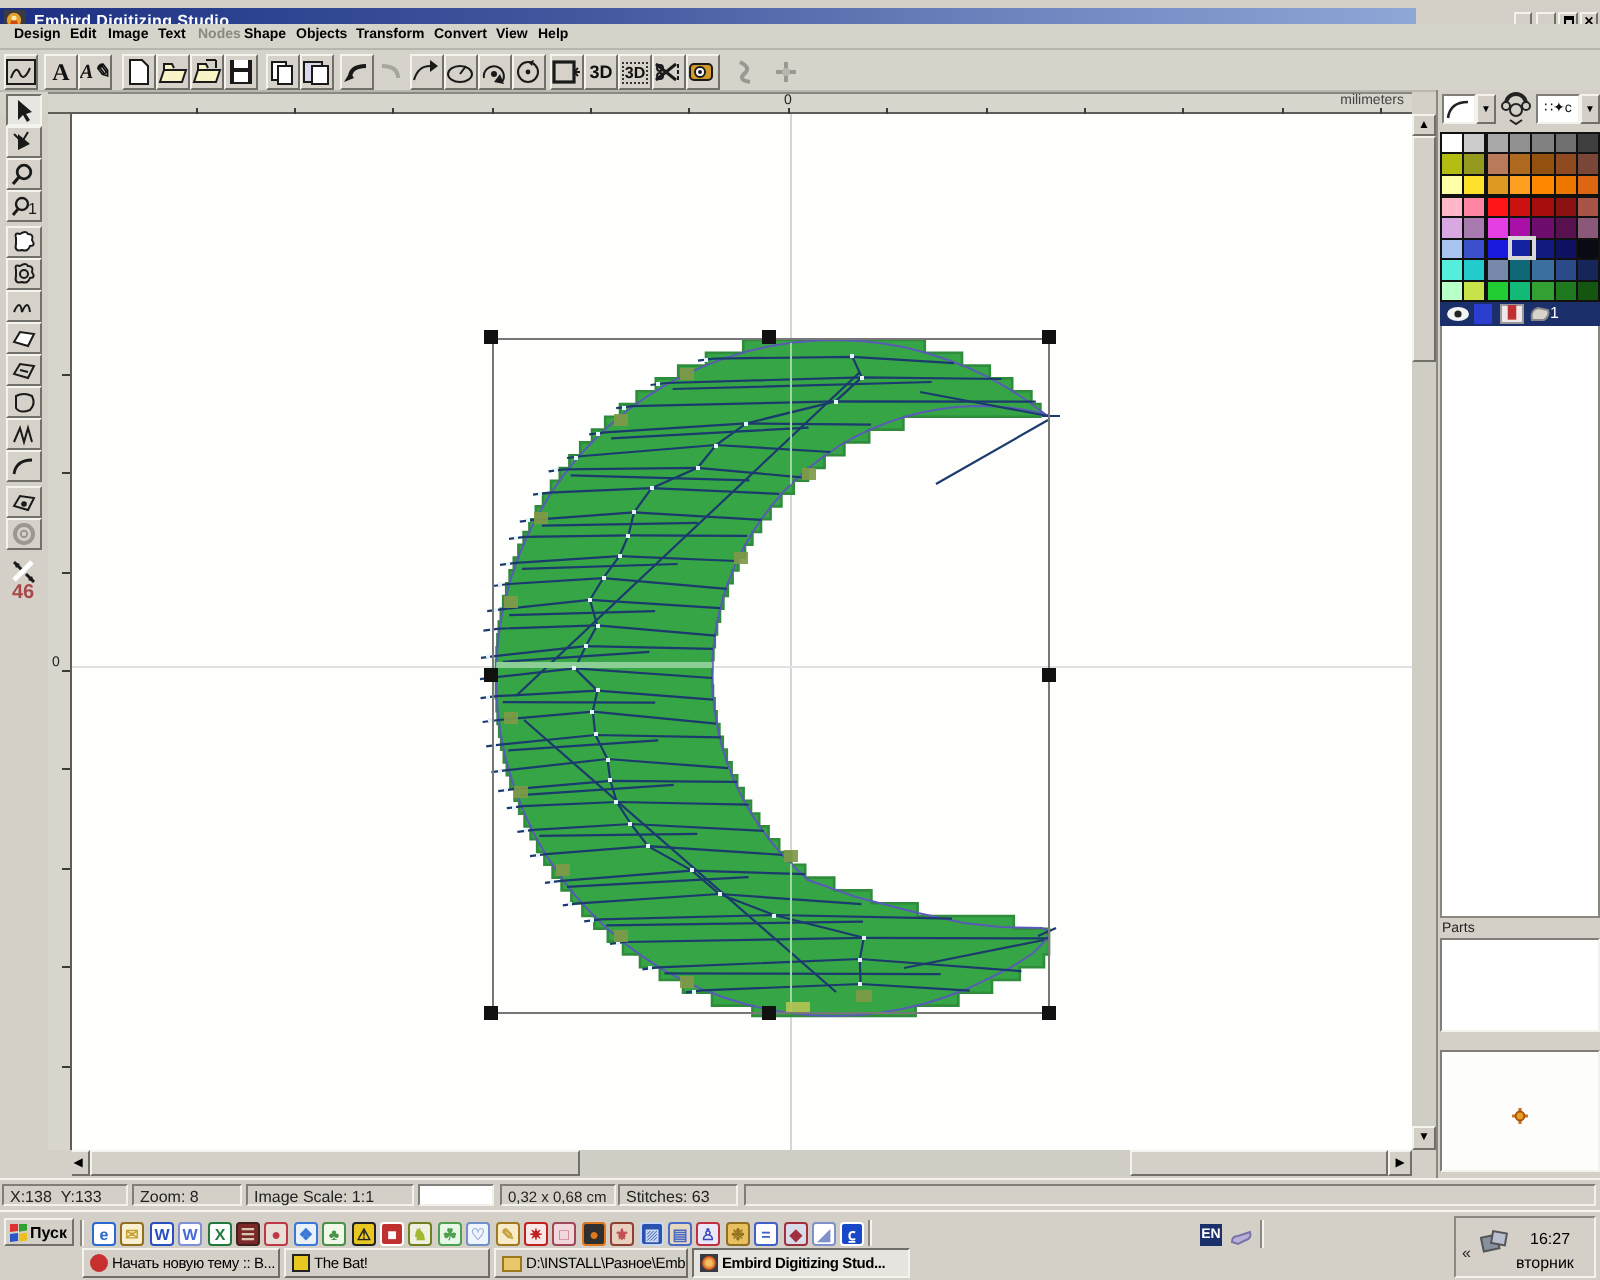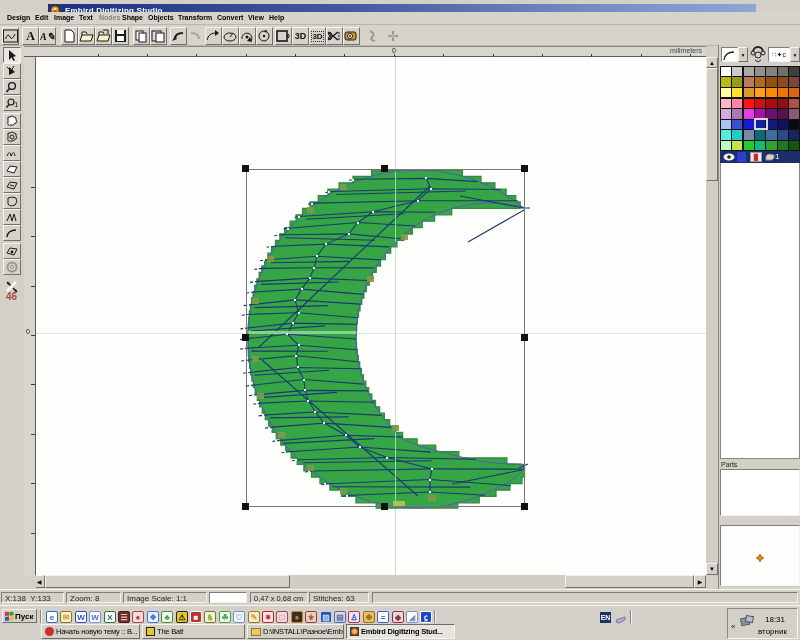--- a/index.html
+++ b/index.html
@@ -9,21 +9,21 @@
 .tb{position:absolute;top:2px;height:18px;width:17px;background:#d6d2ca;border-top:1px solid #f5f3ee;border-left:1px solid #f5f3ee;border-right:1px solid #71706b;border-bottom:1px solid #71706b;display:flex;align-items:center;justify-content:center;font-size:11px;color:#111;overflow:hidden;}
 .ltb{position:absolute;left:3px;width:18px;height:16px;background:#d6d2ca;border-top:1px solid #f5f3ee;border-left:1px solid #f5f3ee;border-right:1px solid #71706b;border-bottom:1px solid #71706b;display:flex;align-items:center;justify-content:center;font-size:10px;color:#111;overflow:hidden;}
 .mi{position:absolute;top:0;font-size:7px;font-weight:bold;color:#000;}
 .pal{position:absolute;width:10.4px;height:9.6px;}
 .qlicon{position:absolute;top:5px;width:12px;height:12px;border-radius:2px;}
 .taskbtn{position:absolute;top:18px;height:15px;background:#d4d0c8;border-top:1px solid #f5f3ee;border-left:1px solid #f5f3ee;border-right:1px solid #6f6d68;border-bottom:1px solid #6f6d68;font-size:7.5px;color:#000;display:flex;align-items:center;padding-left:3px;overflow:hidden;white-space:nowrap;letter-spacing:-0.2px;}
 .statxt{font-size:8px;color:#222;position:absolute;top:2px;}
 </style></head>
 <body>
 
-<div class="abs" style="left:0;top:4px;width:708px;height:12px;background:linear-gradient(90deg,#1c2e80 0%,#2c4390 18%,#44589f 42%,#6a83bd 70%,#8fa7d6 100%);margin-left:48px;">
+<div class="abs" style="left:0;top:4px;width:708px;height:12px;background:linear-gradient(90deg,#1c2e80 0%,#2c4390 18%,#44589f 42%,#6a83bd 70%,#8fa7d6 100%);">
  <svg class="abs" style="left:2px;top:1px" width="11" height="10">
       <rect width="11" height="10" fill="#3a3a42"></rect>
       <circle cx="5" cy="5" r="3.6" fill="#e8a22a"></circle>
       <path d="M3 7 L5 2 L7 7 Z" fill="#d04a10"></path>
       <circle cx="5" cy="4" r="1.3" fill="#f8e8b0"></circle>
     </svg>
  <div class="abs" style="left:17px;top:2px;font-size:8px;font-weight:bold;color:#fff;letter-spacing:0.2px;">Embird Digitizing Studio</div>
  <div class="abs btn" style="left:757px;top:2px;width:9px;height:9px;"></div>
  <div class="abs btn" style="left:768px;top:2px;width:10px;height:9px;">
       <div class="abs" style="left:2px;top:5px;width:5px;height:2px;background:#000;"></div>
@@ -506,21 +506,21 @@
     <div class="abs sunk" style="left:1px;top:2px;width:63px;height:11px;">
       <div class="statxt" style="left:3px;top:1px;position:absolute;">X:138&nbsp;&nbsp;Y:133</div>
     </div>
     <div class="abs sunk" style="left:66px;top:2px;width:55px;height:11px;">
       <div class="statxt" style="left:3px;top:1px;position:absolute;">Zoom:&nbsp;8</div>
     </div>
     <div class="abs sunk" style="left:123px;top:2px;width:84px;height:11px;">
       <div class="statxt" style="left:3px;top:1px;position:absolute;">Image Scale:&nbsp;1:1</div>
     </div>
     <div class="abs sunk" style="left:250px;top:2px;width:58px;height:11px;">
-      <div class="statxt" style="left:3px;top:1px;position:absolute;"><span style="font-size:7.5px">0,47 x 0,68 cm</span></div>
+      <div class="statxt" style="left:3px;top:1px;position:absolute;"><span style="font-size:7.5px">0,32 x 0,68 cm</span></div>
     </div>
     <div class="abs sunk" style="left:309px;top:2px;width:60px;height:11px;">
       <div class="statxt" style="left:3px;top:1px;position:absolute;">Stitches:&nbsp;63</div>
     </div>
     <div class="abs sunk" style="left:209px;top:2px;width:38px;height:11px;background:#fff;"></div>
     <div class="abs sunk" style="left:372px;top:2px;width:426px;height:11px;"></div>
   </div>
 <div class="abs" style="left:0;top:605px;width:800px;height:35px;background:#d4d0c8;border-top:1px solid #f8f6f1;">
     <div class="abs btn" style="left:2px;top:3px;width:35px;height:14px;">
  <svg class="abs" style="left:2px;top:2px" width="9" height="9" viewBox="0 0 9 9">
@@ -570,15 +570,15 @@
     <div class="abs" style="left:615px;top:6px;width:12px;height:11px;"><svg width="12" height="11" viewBox="0 0 12 11">
         <path d="M1 7 Q1 4 4 4 L10 2 Q11 5 8 6 L4 8 Z" fill="#b8b0d8" stroke="#7a72a8"></path>
       </svg></div>
     <div class="abs" style="left:630px;top:4px;width:2px;height:14px;border-left:1px solid #8a8881;border-right:1px solid #f5f3ee;"></div>
     <div class="abs" style="left:727px;top:2px;width:71px;height:31px;border-top:1px solid #8a8881;border-left:1px solid #8a8881;border-right:1px solid #f5f3ee;border-bottom:1px solid #f5f3ee;">
  <div class="abs" style="left:3px;top:13px;font-size:8px;color:#222;">«</div>
  <svg class="abs" style="left:12px;top:5px" width="14" height="13">
         <rect x="1" y="4" width="8" height="7" fill="#8890a0" stroke="#555" transform="rotate(-12 5 7)"></rect>
         <rect x="6" y="2" width="7" height="6" fill="#b8c0d0" stroke="#555" transform="rotate(10 9 5)"></rect>
       </svg>
- <div class="abs" style="left:37px;top:6px;font-size:8px;color:#000;">18:31</div>
+ <div class="abs" style="left:37px;top:6px;font-size:8px;color:#000;">16:27</div>
  <div class="abs" style="left:30px;top:18px;font-size:8px;color:#000;">вторник</div>
 </div>
   </div>
 </body></html>

